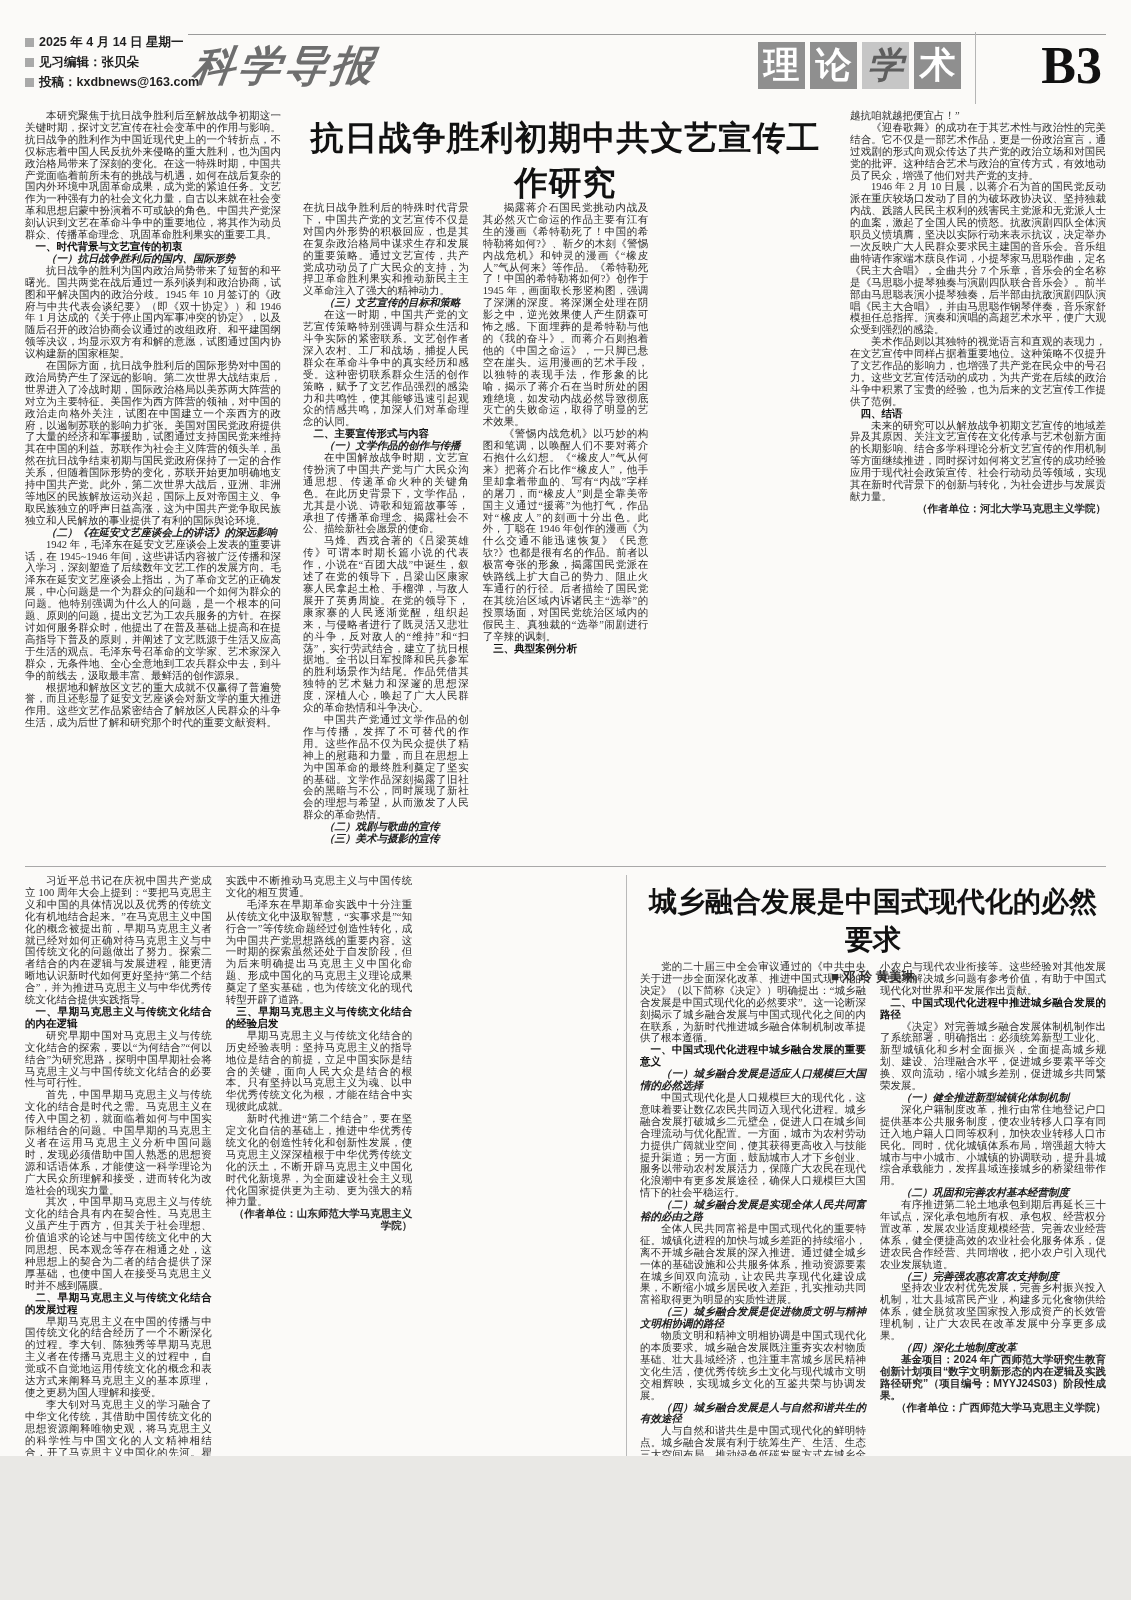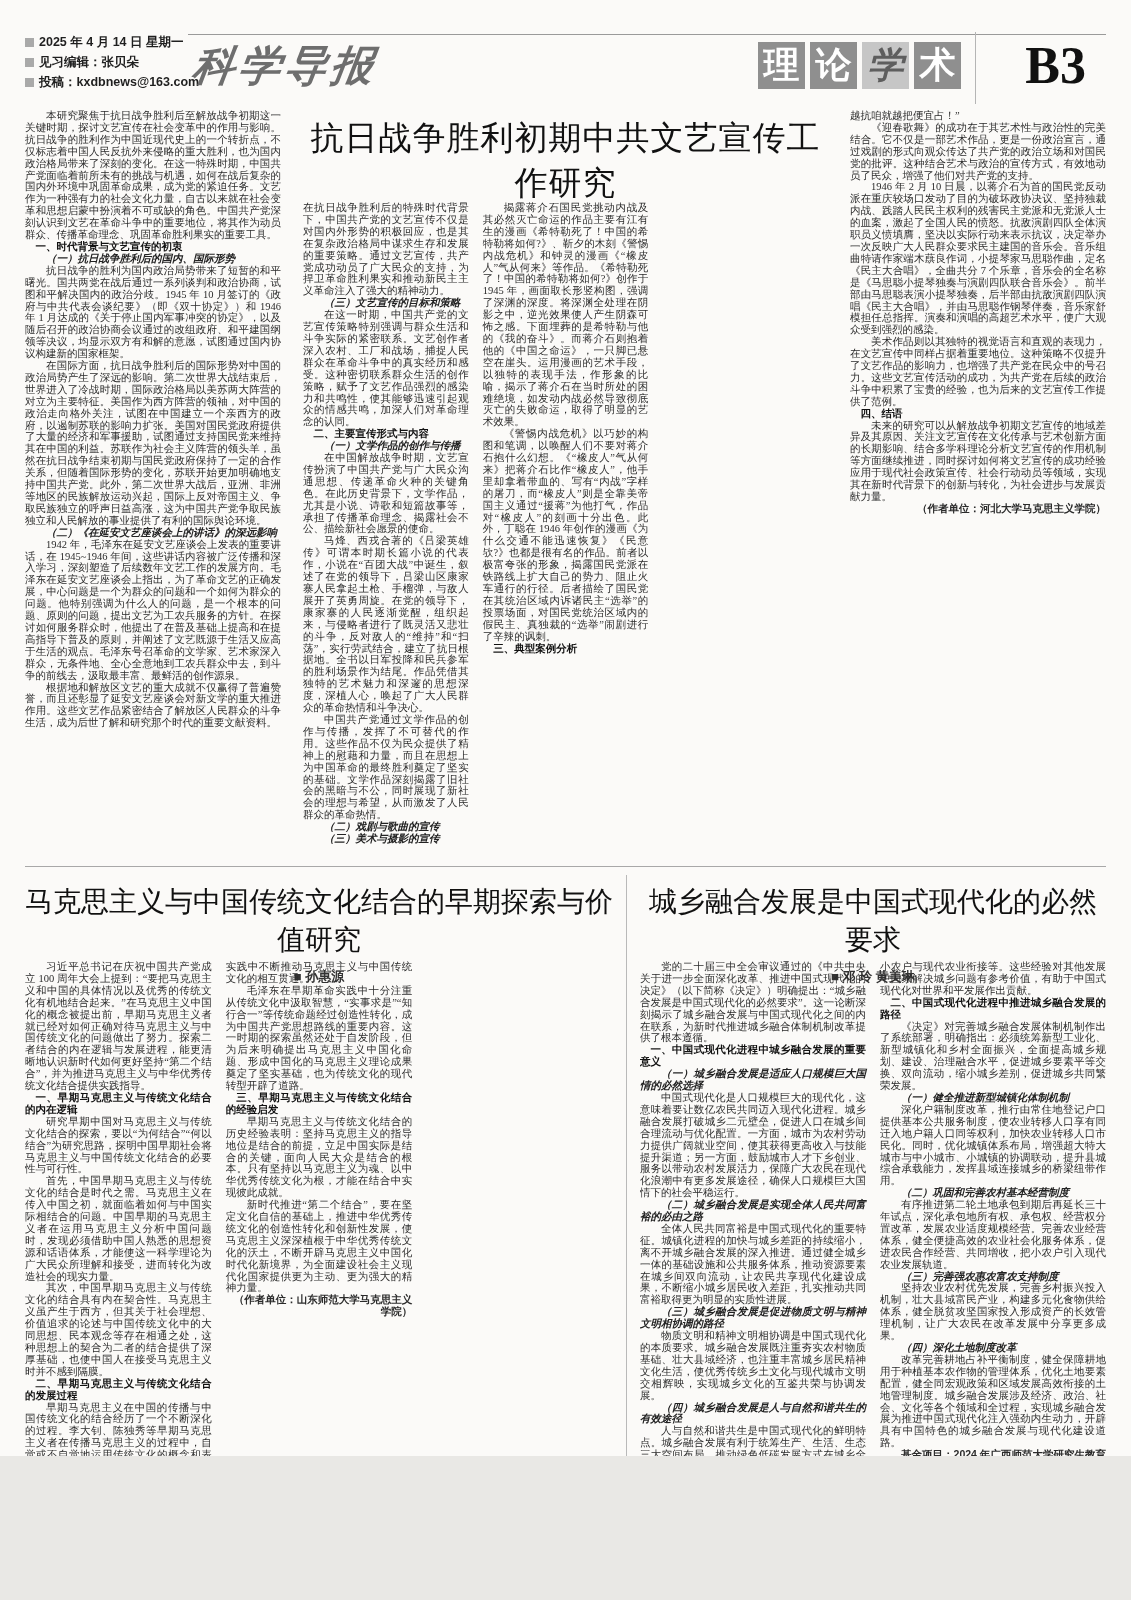--- a/index.html
+++ b/index.html
@@ -15,25 +15,25 @@
   .hdr-meta .row{display:flex;align-items:center;gap:5px;}
   .sq{display:inline-block;width:9px;height:9px;background:#a9a9a9;flex:0 0 auto;}
   .masthead{position:absolute;left:168px;top:20px;width:180px;text-align:center;
             font-family:"DejaVu Serif",serif;font-weight:bold;font-style:italic;font-size:42px;
             color:#6e6e6e;letter-spacing:4px;transform:skewX(-8deg);white-space:nowrap;}
   .secbox{position:absolute;right:145px;top:24px;display:flex;gap:5px;}
   .secbox span{width:47px;height:47px;background:#8f8f8f;color:#fff;display:flex;align-items:center;justify-content:center;
                font-family:"Liberation Sans",sans-serif;font-weight:bold;font-size:36px;}
   .secbox span:nth-child(3){background:#c6c6c6;color:#5e5e5e;font-style:italic;transform:none;}
   .hdr-vline{position:absolute;right:130px;top:14px;width:1px;height:72px;background:#b5b5b5;}
-  .pageno{position:absolute;right:20px;top:18px;font-family:"Liberation Serif",serif;font-weight:bold;
+  .pageno{position:absolute;right:4px;top:18px;font-family:"Liberation Serif",serif;font-weight:bold;
           font-size:52px;color:#111;}
 
   
-  .a-title{text-align:center;font-family:"Liberation Sans","DejaVu Sans",sans-serif;font-weight:normal;color:#111;}
+  .a-title{text-align:center;font-family:"Liberation Sans","DejaVu Sans",sans-serif;font-weight:bold;color:#111;}
   .a-byline{text-align:center;font-family:"Liberation Sans",sans-serif;font-weight:bold;font-size:13px;color:#333;}
   .cols{column-gap:14px;column-fill:auto;overflow:hidden;}
   .coltext{overflow:hidden;}
   .b-p,.b-cont,.b-h2,.b-h3,.b-sign,.b-fund{margin:0;font-size:10.5px;line-height:11.9px;text-align:justify;
         text-justify:inter-ideograph;word-break:break-all;color:#2b2b2b;}
   .b-p{text-indent:2em;}
   .b-cont{text-indent:0;}
   .b-h2{font-family:"Liberation Sans",sans-serif;font-weight:bold;text-indent:1em;color:#111;}
   .b-h3{font-weight:bold;font-style:italic;text-indent:2em;color:#222;}
   .b-sign{text-align:right;font-weight:bold;font-family:"Liberation Sans",sans-serif;}
@@ -128,24 +128,20 @@
           <p class="b-p">1946 年 2 月 10 日晨，以蒋介石为首的国民党反动派在重庆较场口发动了目的为破坏政协决议、坚持独裁内战、践踏人民民主权利的残害民主党派和无党派人士的血案，激起了全国人民的愤怒。抗敌演剧四队全体演职员义愤填膺，坚决以实际行动来表示抗议，决定举办一次反映广大人民群众要求民主建国的音乐会。音乐组曲特请作家端木蕻良作词，小提琴家马思聪作曲，定名《民主大合唱》，全曲共分 7 个乐章，音乐会的全名称是《马思聪小提琴独奏与演剧四队联合音乐会》。前半部由马思聪表演小提琴独奏，后半部由抗敌演剧四队演唱《民主大合唱》，并由马思聪作钢琴伴奏，音乐家舒模担任总指挥。演奏和演唱的高超艺术水平，使广大观众受到强烈的感染。</p>
           <p class="b-p">美术作品则以其独特的视觉语言和直观的表现力，在文艺宣传中同样占据着重要地位。这种策略不仅提升了文艺作品的影响力，也增强了共产党在民众中的号召力。这些文艺宣传活动的成功，为共产党在后续的政治斗争中积累了宝贵的经验，也为后来的文艺宣传工作提供了范例。</p>
           <p class="b-h2">四、结语</p>
           <p class="b-p">未来的研究可以从解放战争初期文艺宣传的地域差异及其原因、关注文艺宣传在文化传承与艺术创新方面的长期影响、结合多学科理论分析文艺宣传的作用机制等方面继续推进，同时探讨如何将文艺宣传的成功经验应用于现代社会政策宣传、社会行动动员等领域，实现其在新时代背景下的创新与转化，为社会进步与发展贡献力量。</p>
           <p class="b-sign">（作者单位：河北大学马克思主义学院）</p>
         </div>
     </div>
 
     <div class="bottom">
       <div class="art2">
-        <div class="b-head">
-          <div class="a-title">马克思主义与中国传统文化结合的早期探索与价值研究</div>
-          <div class="a-byline">■ 孙惠源</div>
-        </div>
         <div class="cols a2-cols">
             <p class="b-p">习近平总书记在庆祝中国共产党成立 100 周年大会上提到：“要把马克思主义和中国的具体情况以及优秀的传统文化有机地结合起来。”在马克思主义中国化的概念被提出前，早期马克思主义者就已经对如何正确对待马克思主义与中国传统文化的问题做出了努力。探索二者结合的内在逻辑与发展进程，能更清晰地认识新时代如何更好坚持“第二个结合”，并为推进马克思主义与中华优秀传统文化结合提供实践指导。</p>
             <p class="b-h2">一、早期马克思主义与传统文化结合的内在逻辑</p>
             <p class="b-p">研究早期中国对马克思主义与传统文化结合的探索，要以“为何结合”“何以结合”为研究思路，探明中国早期社会将马克思主义与中国传统文化结合的必要性与可行性。</p>
             <p class="b-p">首先，中国早期马克思主义与传统文化的结合是时代之需。马克思主义在传入中国之初，就面临着如何与中国实际相结合的问题。中国早期的马克思主义者在运用马克思主义分析中国问题时，发现必须借助中国人熟悉的思想资源和话语体系，才能使这一科学理论为广大民众所理解和接受，进而转化为改造社会的现实力量。</p>
             <p class="b-p">其次，中国早期马克思主义与传统文化的结合具有内在契合性。马克思主义虽产生于西方，但其关于社会理想、价值追求的论述与中国传统文化中的大同思想、民本观念等存在相通之处，这种思想上的契合为二者的结合提供了深厚基础，也使中国人在接受马克思主义时并不感到隔膜。</p>
             <p class="b-h2">二、早期马克思主义与传统文化结合的发展过程</p>
             <p class="b-p">早期马克思主义在中国的传播与中国传统文化的结合经历了一个不断深化的过程。李大钊、陈独秀等早期马克思主义者在传播马克思主义的过程中，自觉或不自觉地运用传统文化的概念和表达方式来阐释马克思主义的基本原理，使之更易为国人理解和接受。</p>
             <p class="b-p">李大钊对马克思主义的学习融合了中华文化传统，其借助中国传统文化的思想资源阐释唯物史观，将马克思主义的科学性与中国文化的人文精神相结合，开了马克思主义中国化的先河。瞿秋白、毛泽东等早期共产党人也在革命实践中不断推动马克思主义与中国传统文化的相互贯通。</p>
             <p class="b-p">毛泽东在早期革命实践中十分注重从传统文化中汲取智慧，“实事求是”“知行合一”等传统命题经过创造性转化，成为中国共产党思想路线的重要内容。这一时期的探索虽然还处于自发阶段，但为后来明确提出马克思主义中国化命题、形成中国化的马克思主义理论成果奠定了坚实基础，也为传统文化的现代转型开辟了道路。</p>
@@ -175,21 +171,20 @@
             <p class="b-p">城乡融合发展通过促进城乡均衡发展，减少因城乡差距引发的社会矛盾与不稳定因素，为中国式现代化提供有利的社会环境。同时，我国推进城乡融合迈向更高水平，积累了不少经验，如新型城镇化与乡村振兴协同、多维度振兴乡村、小农户与现代农业衔接等。这些经验对其他发展中国家解决城乡问题有参考价值，有助于中国式现代化对世界和平发展作出贡献。</p>
             <p class="b-h2">二、中国式现代化进程中推进城乡融合发展的路径</p>
             <p class="b-p">《决定》对完善城乡融合发展体制机制作出了系统部署，明确指出：必须统筹新型工业化、新型城镇化和乡村全面振兴，全面提高城乡规划、建设、治理融合水平，促进城乡要素平等交换、双向流动，缩小城乡差别，促进城乡共同繁荣发展。</p>
             <p class="b-h3">（一）健全推进新型城镇化体制机制</p>
             <p class="b-p">深化户籍制度改革，推行由常住地登记户口提供基本公共服务制度，使农业转移人口享有同迁入地户籍人口同等权利，加快农业转移人口市民化。同时，优化城镇体系布局，增强超大特大城市与中小城市、小城镇的协调联动，提升县城综合承载能力，发挥县域连接城乡的桥梁纽带作用。</p>
             <p class="b-h3">（二）巩固和完善农村基本经营制度</p>
             <p class="b-p">有序推进第二轮土地承包到期后再延长三十年试点，深化承包地所有权、承包权、经营权分置改革，发展农业适度规模经营。完善农业经营体系，健全便捷高效的农业社会化服务体系，促进农民合作经营、共同增收，把小农户引入现代农业发展轨道。</p>
             <p class="b-h3">（三）完善强农惠农富农支持制度</p>
             <p class="b-p">坚持农业农村优先发展，完善乡村振兴投入机制，壮大县域富民产业，构建多元化食物供给体系，健全脱贫攻坚国家投入形成资产的长效管理机制，让广大农民在改革发展中分享更多成果。</p>
             <p class="b-h3">（四）深化土地制度改革</p>
-            <p class="b-p">改革完善耕地占补平衡制度，健全保障耕地用于种植基本农作物的管理体系，优化土地要素配置，健全同宏观政策和区域发展高效衔接的土地管理制度。城乡融合发展涉及经济、政治、社会、文化等各个领域和全过程，实现城乡融合发展为推进中国式现代化注入强劲内生动力，开辟具有中国特色的城乡融合发展与现代化建设道路。</p>
             <p class="b-fund">基金项目：2024 年广西师范大学研究生教育创新计划项目“数字文明新形态的内在逻辑及实践路径研究”（项目编号：MYYJ24S03）阶段性成果。</p>
             <p class="b-sign">（作者单位：广西师范大学马克思主义学院）</p>
           </div>
       </div>
     </div>
 
   </div>
 </div>
 
 </body></html>

